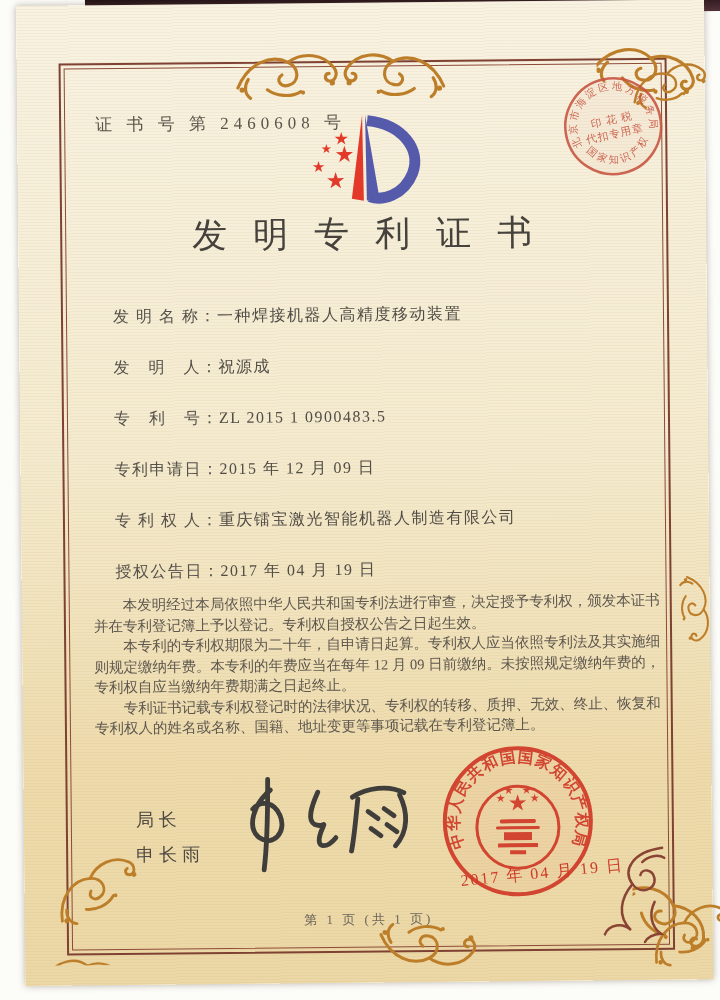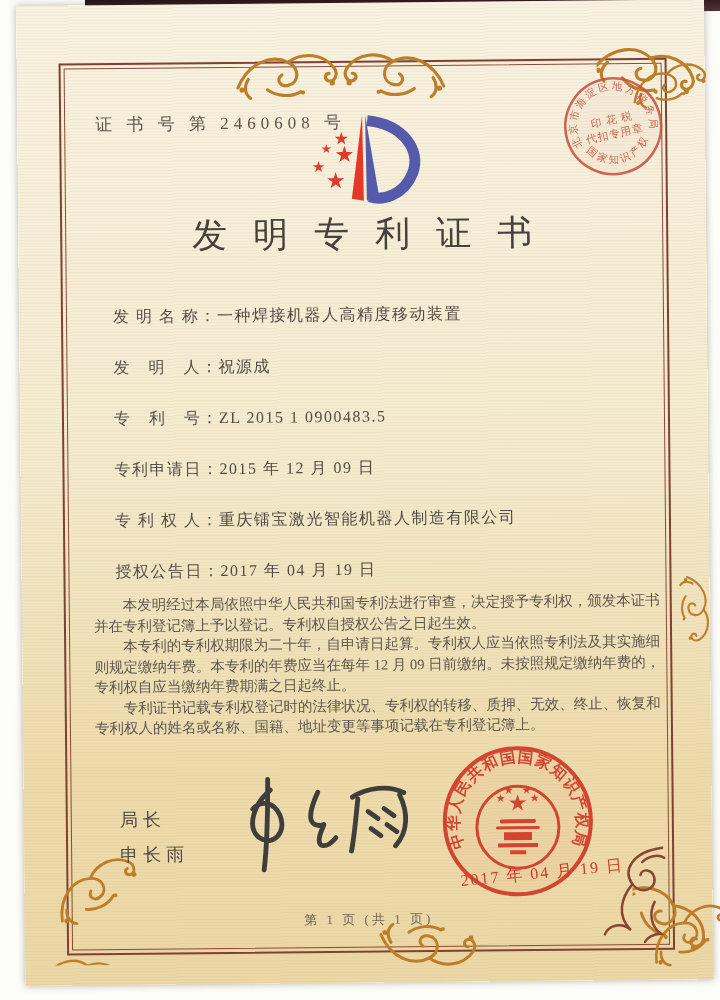--- a/index.html
+++ b/index.html
@@ -20,21 +20,21 @@
   .logo{position:absolute;left:264px;top:104px;width:175px;height:112px;}
   .title{position:absolute;left:42px;top:208px;width:604px;text-align:center;
         font-size:35px;font-weight:500;color:#45413c;letter-spacing:26px;text-indent:26px;}
   .fields{position:absolute;left:94px;top:302px;width:540px;font-size:16px;color:#57524b;}
   .field-row{height:51px;letter-spacing:1.5px;white-space:nowrap;}
   .field-label{color:#55504a;}
   .field-value{color:#514c45;}
   .body-text{position:absolute;left:72px;top:590px;width:566px;font-size:14.5px;
         line-height:20.5px;color:#5d574e;text-align:justify;}
   .body-text p{margin:0;text-indent:2em;}
-  .signer{position:absolute;left:96px;top:798px;font-size:18px;color:#4e4942;
+  .signer{position:absolute;left:112px;top:798px;font-size:18px;color:#4e4942;
         letter-spacing:5px;line-height:35px;z-index:3;}
   .signature{position:absolute;left:192px;top:764px;width:215px;height:110px;z-index:4;}
   .seal{position:absolute;left:414px;top:740px;width:160px;height:160px;z-index:5;opacity:0.93;}
   .seal-date{position:absolute;left:418px;top:862px;width:200px;text-align:center;
         color:#ce3a27;font-size:16px;letter-spacing:2px;transform:rotate(-5deg);z-index:6;}
   .stamp{position:absolute;left:540px;top:70px;width:112px;height:112px;
         transform:rotate(-12deg);opacity:0.88;z-index:6;}
   .footer{position:absolute;left:42px;top:908px;width:604px;text-align:center;
         font-size:13px;letter-spacing:3px;color:#6e665a;}
   .orn{position:absolute;pointer-events:none;}

